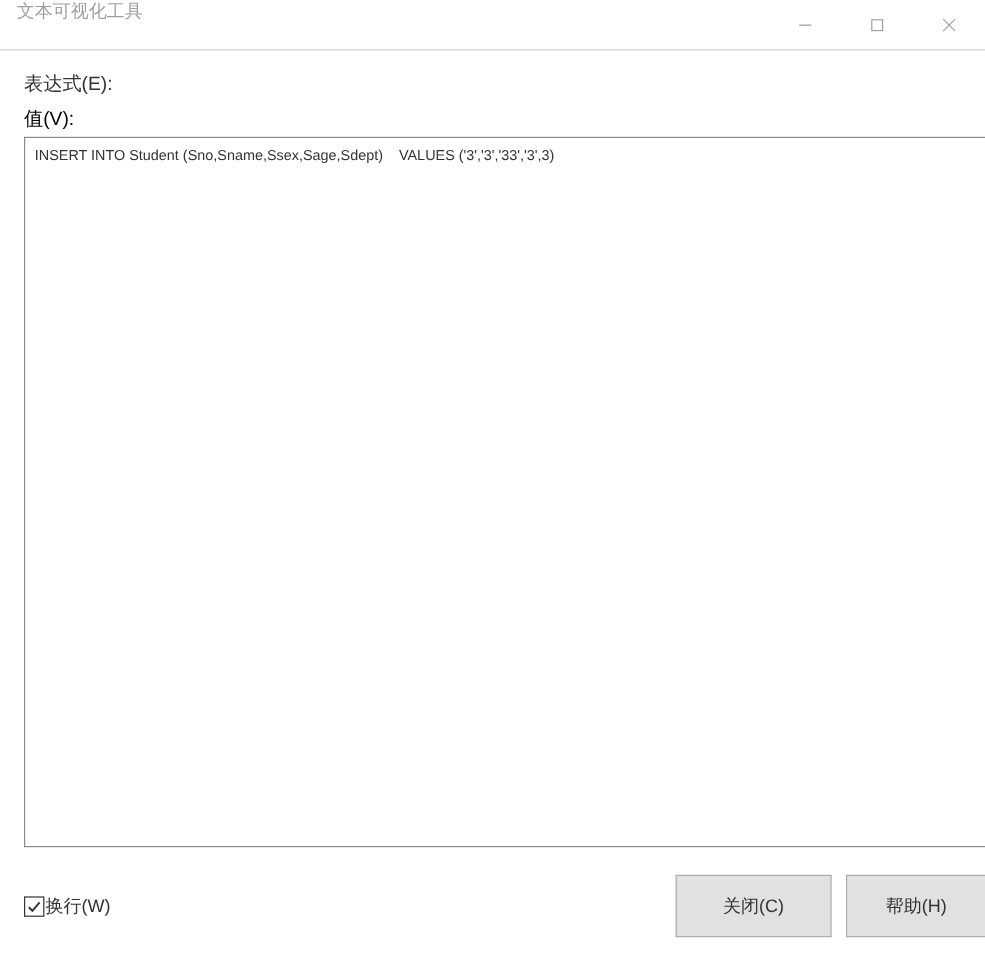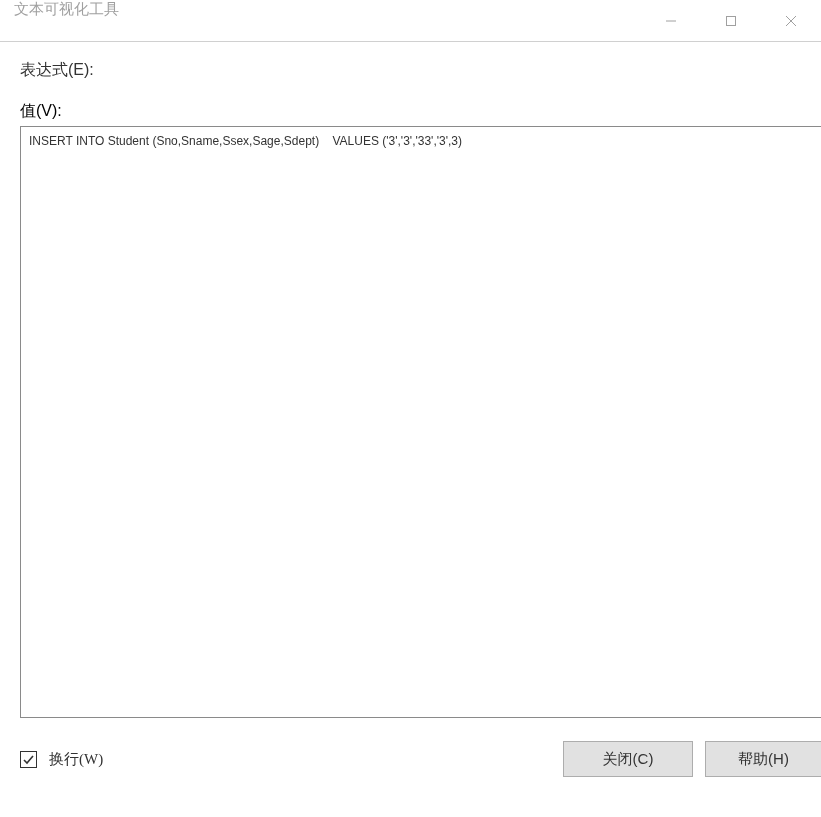--- a/index.html
+++ b/index.html
@@ -43,21 +43,21 @@
     }
     .titlebar-btn svg {
       display: block;
     }
     .content {
       padding: 18px 0 0 20px;
     }
     .row-expression {
       display: flex;
       align-items: center;
-      margin-bottom: 20px;
+      margin-bottom: 8px;
     }
     .label-exp {
       width: 160px;
       font-size: 16px;
       color: #333;
     }
     .input-exp {
       flex: 1;
       height: 34px;
       border: 1px solid #8a8a8a;
@@ -91,44 +91,43 @@
     .bottom-row {
       display: flex;
       align-items: center;
       justify-content: space-between;
       margin-top: 20px;
       padding-right: 0;
     }
     .checkbox-wrap {
       display: flex;
       align-items: center;
-      gap: 12px;
+      gap: 1px;
       font-size: 15px;
       cursor: default;
-      font-family: Liberation Serif, serif;
     }
     .checkbox {
       width: 17px;
       height: 17px;
       border: 1px solid #333;
       display: flex;
       align-items: center;
       justify-content: center;
       background: #fff;
     }
     .checkbox svg {
       display: block;
     }
     .button-row {
       display: flex;
       gap: 12px;
     }
     .btn {
       min-width: 130px;
-      height: 36px;
+      height: 52px;
       background: #e1e1e1;
       border: 1px solid #adadad;
       font-size: 15px;
       font-family: inherit;
       color: #333;
       cursor: default;
       display: flex;
       align-items: center;
       justify-content: center;
       text-align: center;

